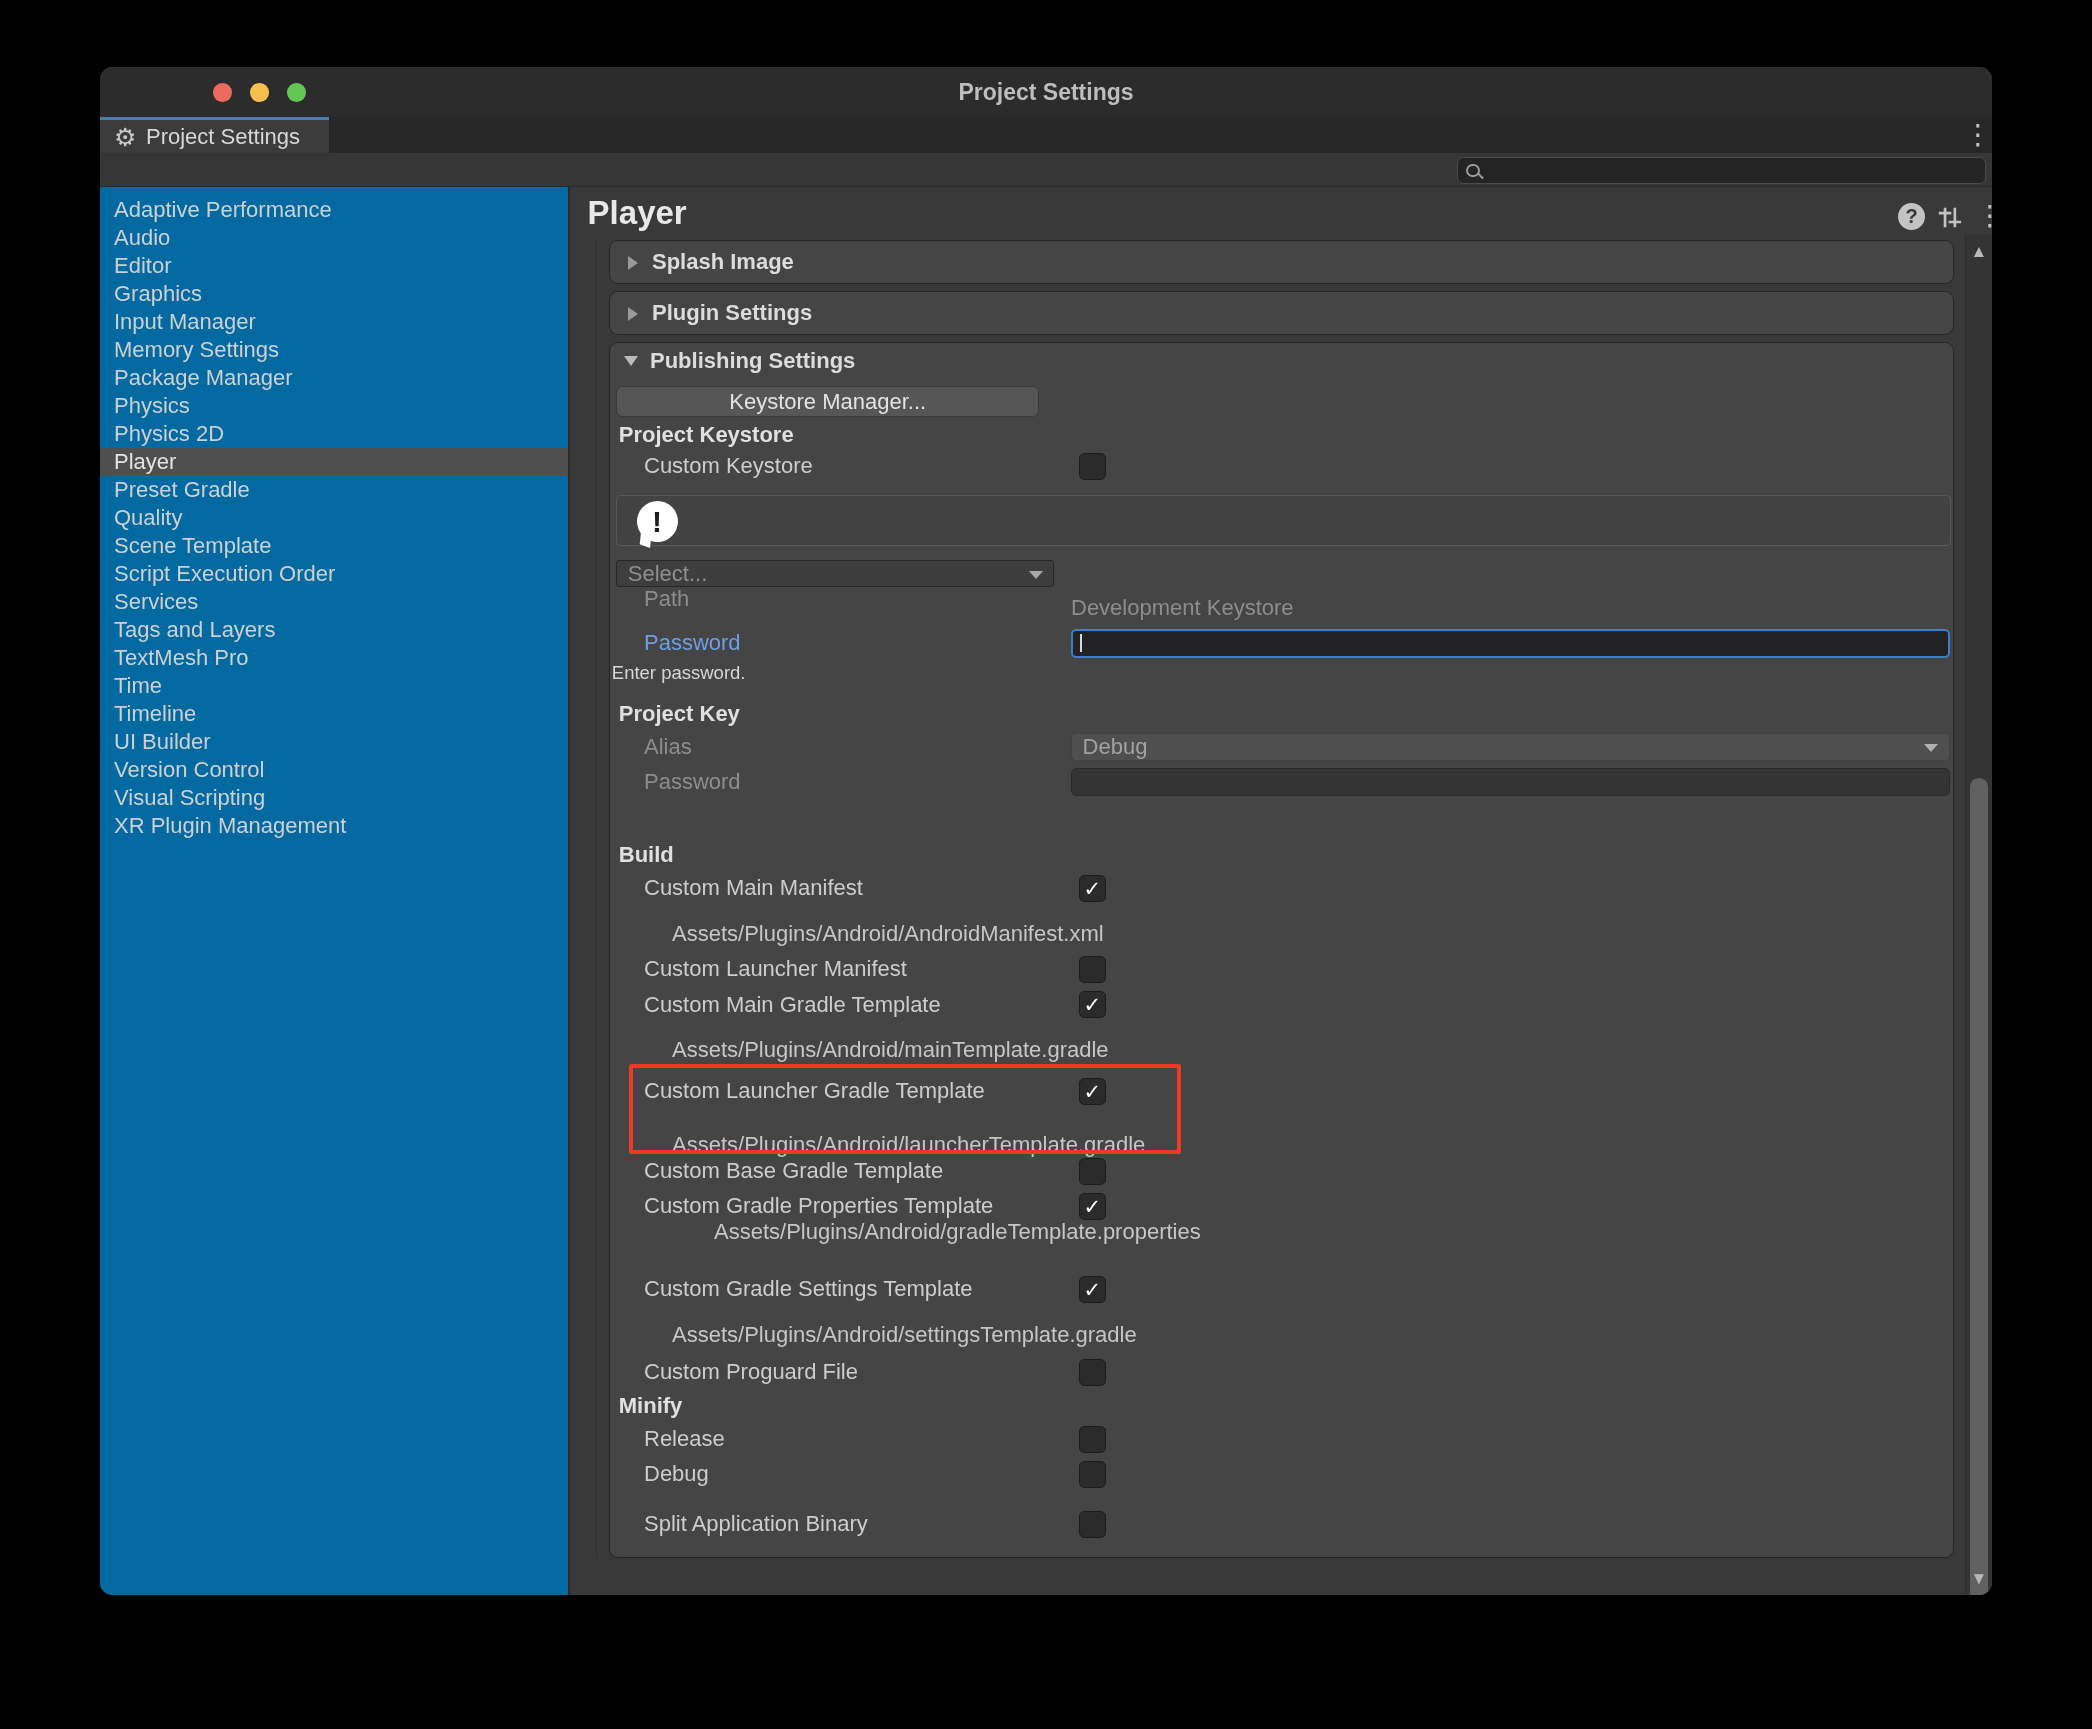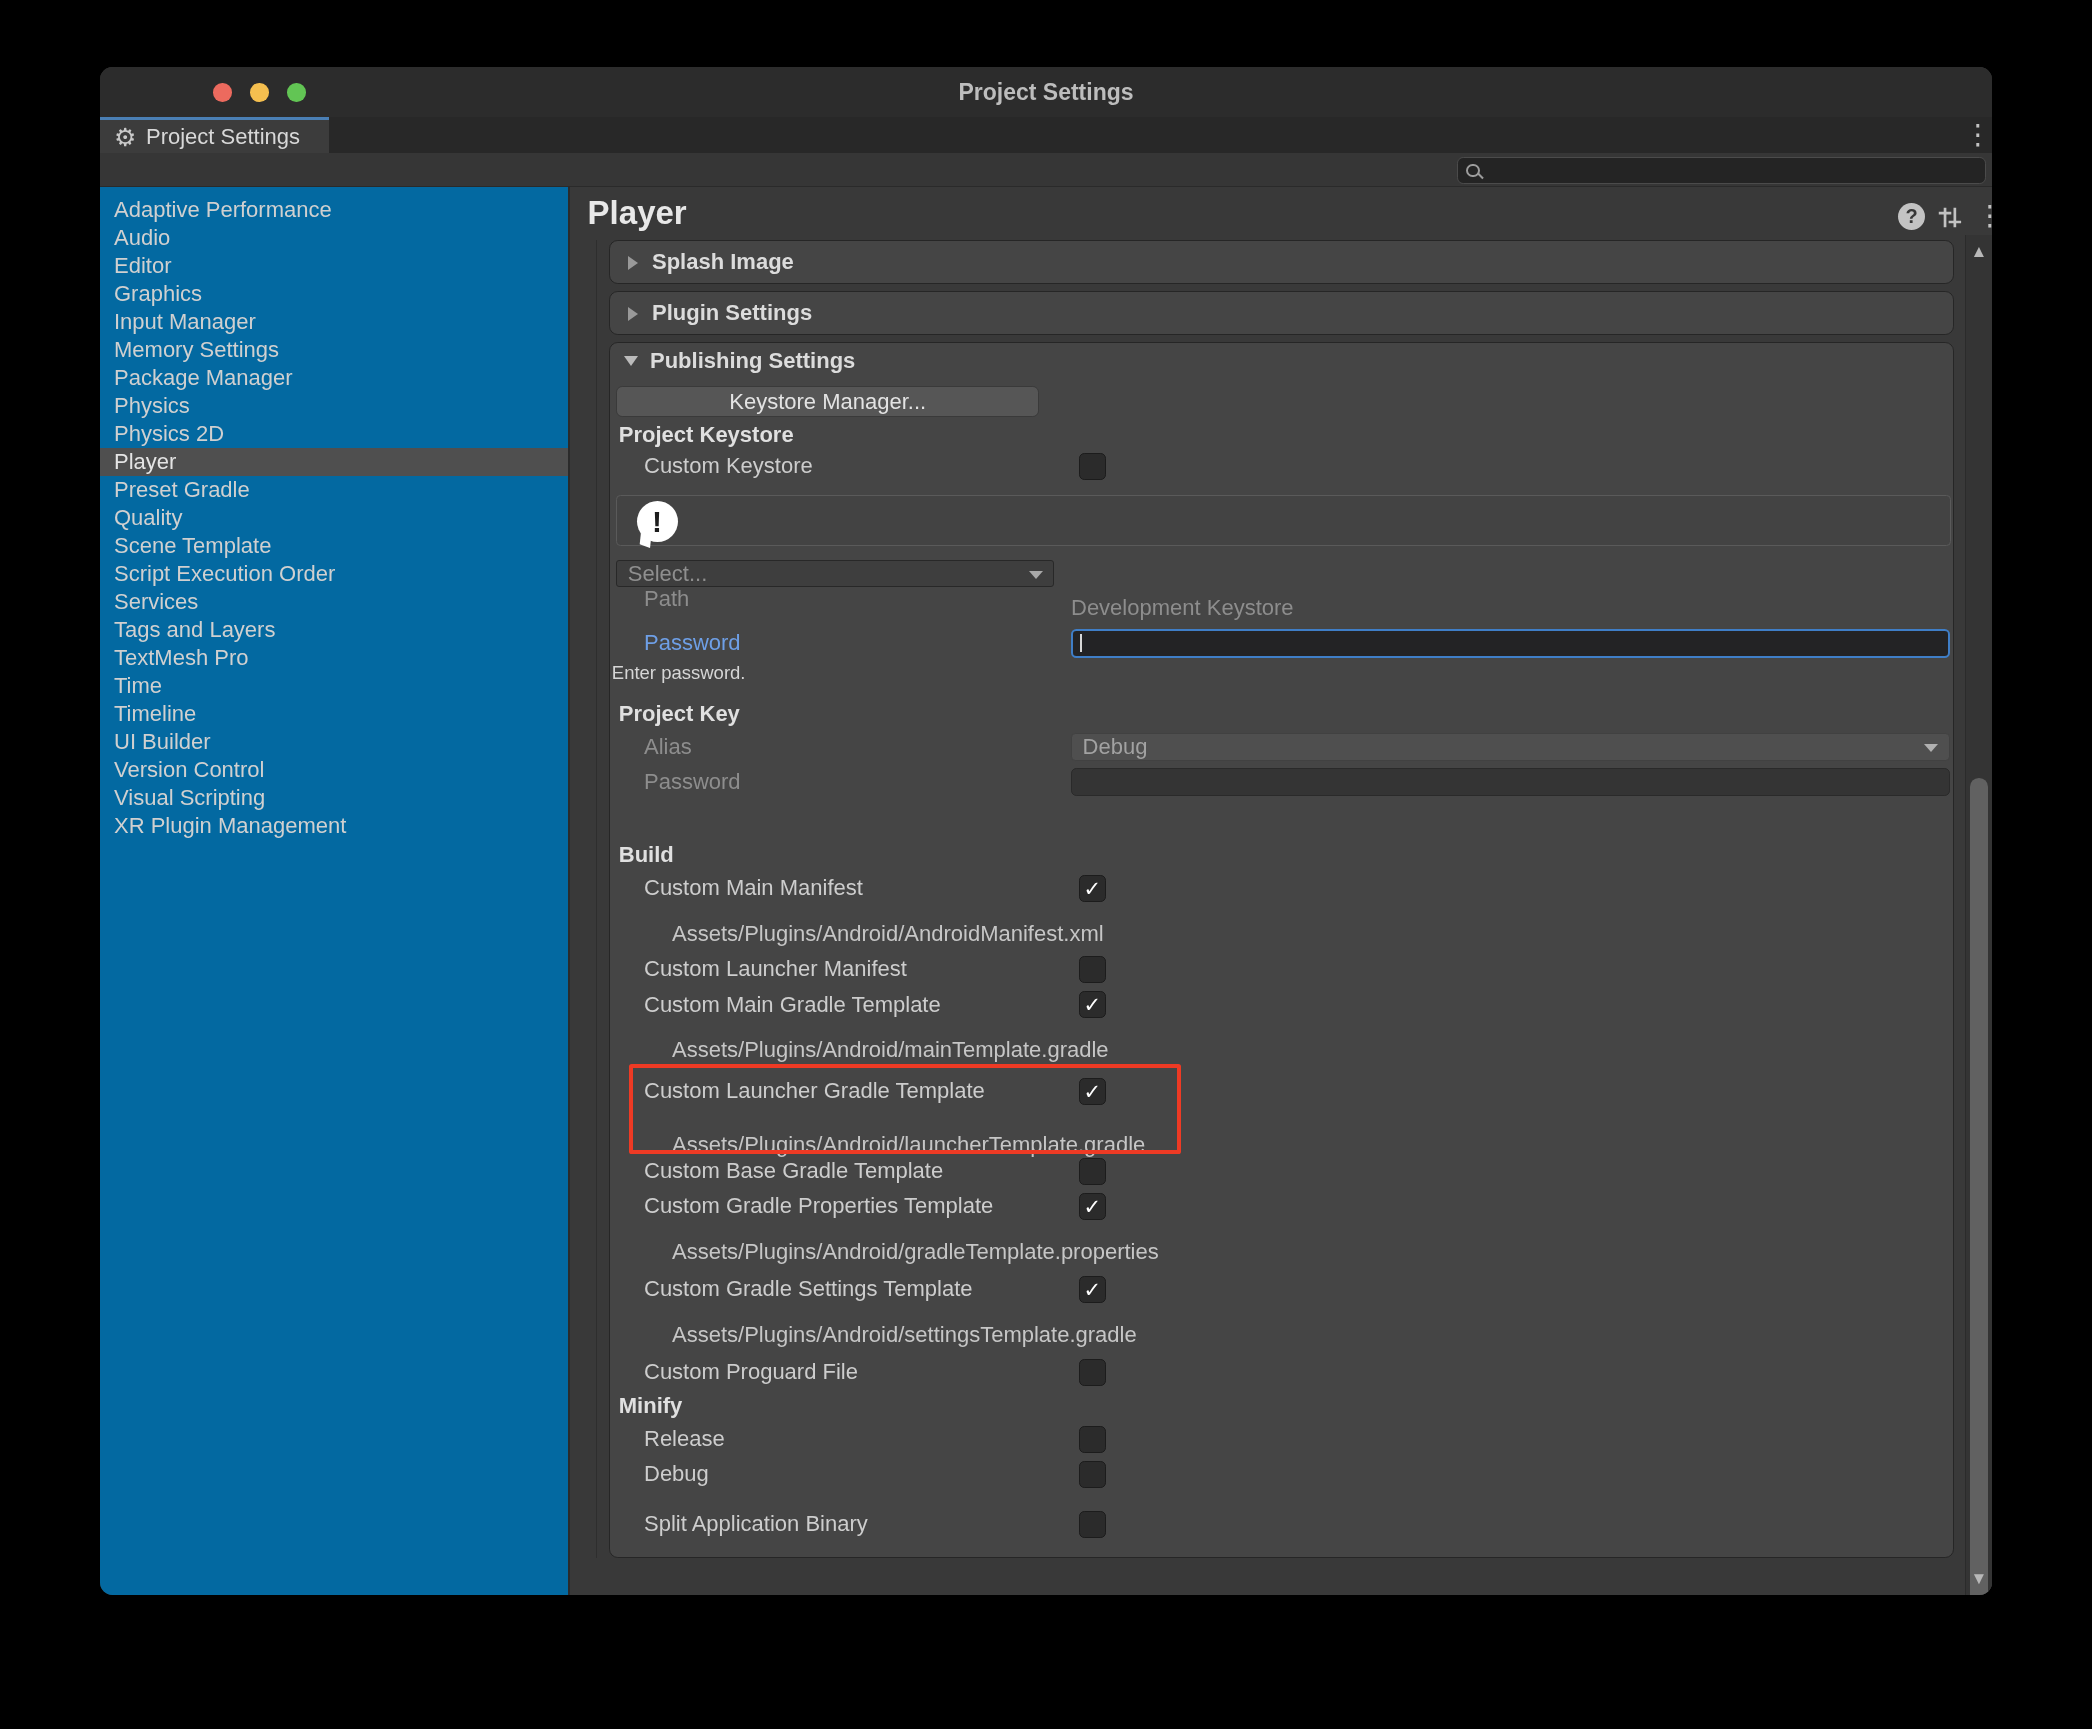--- a/index.html
+++ b/index.html
@@ -222,21 +222,21 @@
       <div class="p-path" style="top:788px;">Assets/Plugins/Android/launcherTemplate.gradle</div>
 
       <div class="hl-rect"></div>
 
       <div class="p-label" style="top:814px;">Custom Base Gradle Template</div>
       <div class="cb" style="top:815px;"><span>✓</span></div>
 
       <div class="p-label" style="top:849px;">Custom Gradle Properties Template</div>
       <div class="cb checked" style="top:850px;"><span>✓</span></div>
 
-      <div class="p-path" style="top:895px;">Assets/Plugins/Android/gradleTemplate.properties</div>
+      <div class="p-path" style="top:875px;margin-left:42px;">Assets/Plugins/Android/gradleTemplate.properties</div>
 
       <div class="p-label" style="top:932px;">Custom Gradle Settings Template</div>
       <div class="cb checked" style="top:933px;"><span>✓</span></div>
 
       <div class="p-path" style="top:978px;">Assets/Plugins/Android/settingsTemplate.gradle</div>
 
       <div class="p-label" style="top:1015px;">Custom Proguard File</div>
       <div class="cb" style="top:1016px;"><span>✓</span></div>
 
       <div class="p-head" style="top:1049px;">Minify</div>

